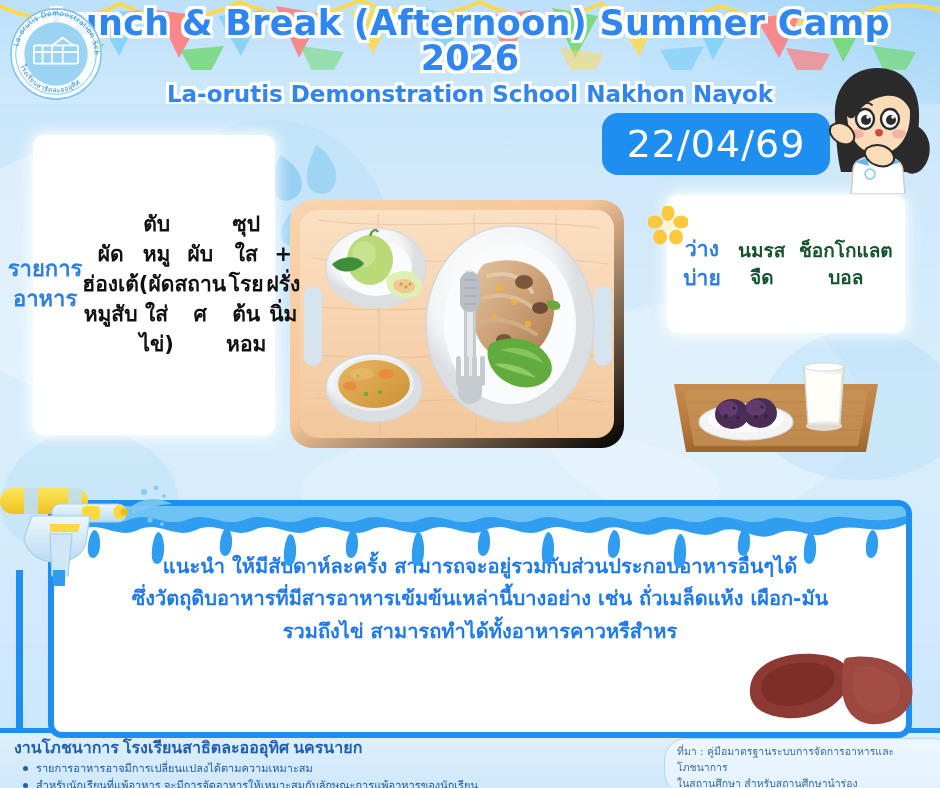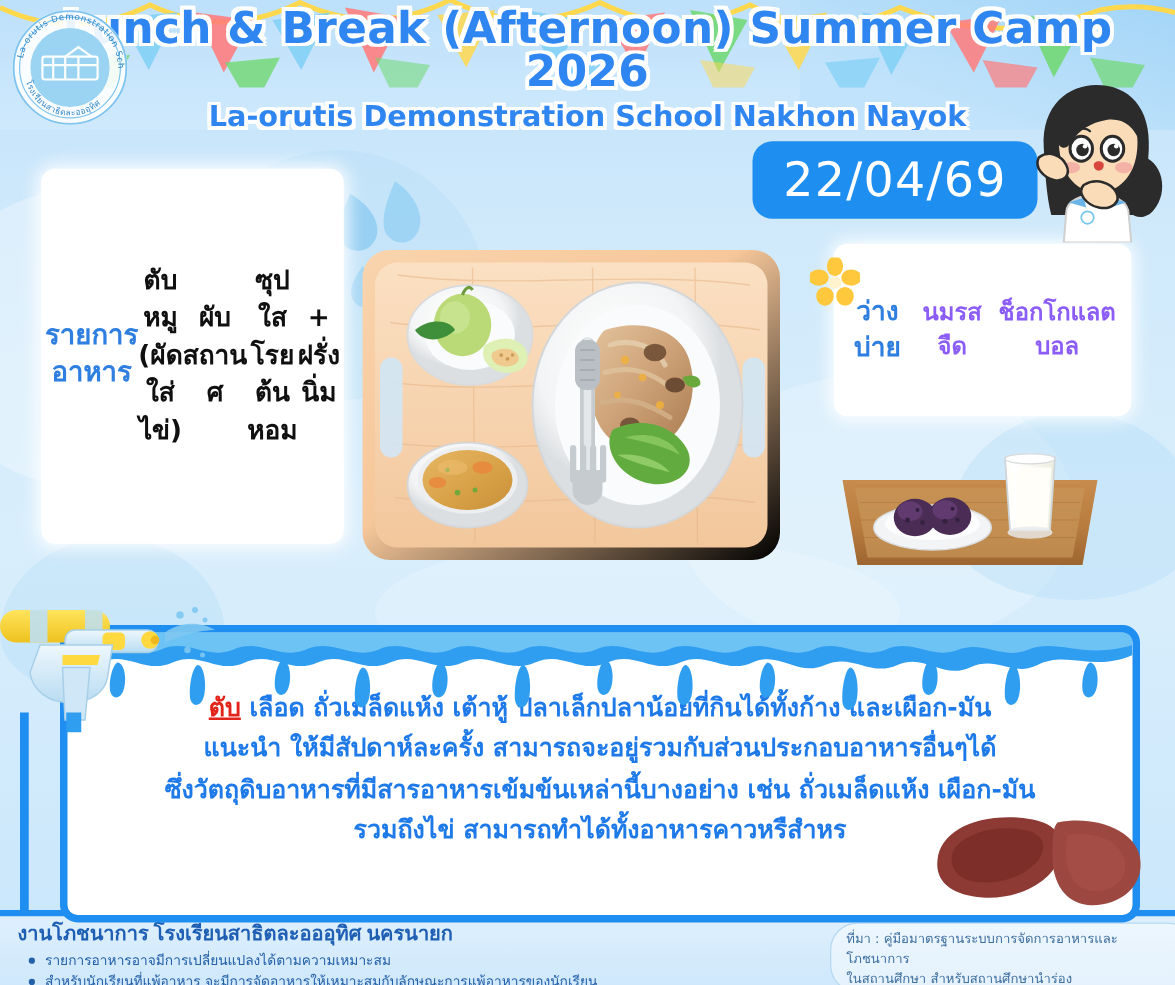--- a/index.html
+++ b/index.html
@@ -91,21 +91,21 @@
     background:#ffffff;border-radius:6px;z-index:5;
     box-shadow:0 0 0 5px #fff, 0 0 14px 8px rgba(255,255,255,.92);
     display:flex;flex-direction:row;align-items:center;justify-content:center;
     text-align:center;
   }
   .snack-title{
     font-size:21px;font-weight:bold;color:#2f7fe0;
     font-family:"DejaVu Sans","Liberation Sans",sans-serif;line-height:1.4;
   }
   .snack-line{
-    font-size:19px;font-weight:bold;color:#8b5cf6;
+    font-size:19px;font-weight:bold;color:#14532d;
     font-family:"DejaVu Sans","Liberation Sans",sans-serif;line-height:1.42;
   }
   .flower{position:absolute;left:648px;top:206px;width:40px;height:40px;z-index:6;}
 
   
   .tray{position:absolute;left:288px;top:198px;width:338px;height:252px;z-index:4;}
   
   .tray2{position:absolute;left:668px;top:360px;width:216px;height:98px;z-index:4;}
 
   
@@ -271,20 +271,21 @@
     <path d="M60 70 C60 66 68 66 68 70 C68 76 60 76 60 70Z" fill="#d8453c"></path>
 
     <path d="M44 44 C48 40 54 40 57 43" stroke="#2b2b2b" stroke-width="1.8" fill="none" stroke-linecap="round"></path>
 
     <path d="M16 64 C24 58 34 62 38 70 C42 78 36 84 28 82 C20 80 12 72 16 64Z" fill="#fbdcb9" stroke="#2b2b2b" stroke-width="2"></path>
     <path d="M52 86 C62 80 74 84 78 92 C82 100 74 106 64 104 C54 102 46 92 52 86Z" fill="#fbdcb9" stroke="#2b2b2b" stroke-width="2"></path>
   </svg>
 
   <div class="menu-card">
     <div class="menu-title">รายการอาหาร</div>
+    <div class="menu-line">ผัดฮ่องเต้หมูสับ</div>
     <div class="menu-line">ตับหมู (ผัดใส่ไข่)</div>
     <div class="menu-line">ผับสถานศ</div>
     <div class="menu-line">ซุปใสโรยต้นหอม</div>
     <div class="menu-line">+ ฝรั่งนิ่ม</div>
   </div>
 
   <svg class="tray" viewBox="0 0 338 252">
     <defs>
       <linearGradient id="wood" x1="0" y1="0" x2="1" y2="1">
         <stop offset="0%" stop-color="#f9d4ad"></stop>
@@ -486,23 +487,20 @@
         <path d="M494 30 C500 30 502 50 498 58 C495 64 489 63 488 56 C487 46 490 32 494 30Z"></path>
         <path d="M560 28 C566 28 568 44 564 52 C561 58 555 57 554 50 C553 42 556 30 560 28Z"></path>
         <path d="M626 32 C632 32 634 54 630 62 C627 68 621 67 620 60 C619 50 622 34 626 32Z"></path>
         <path d="M690 26 C696 26 698 42 694 50 C691 56 685 55 684 48 C683 40 686 28 690 26Z"></path>
         <path d="M756 30 C762 30 764 50 760 58 C757 64 751 63 750 56 C749 46 752 32 756 30Z"></path>
         <path d="M818 28 C824 28 826 44 822 52 C819 58 813 57 812 50 C811 42 814 30 818 28Z"></path>
       </g>
     </svg>
 
     <div class="info-inner">
-      <div class="info-line">
-        <span class="kw">ตับ</span><span> เลือด ถั่วเมล็ดแห้ง เต้าหู้ ปลาเล็กปลาน้อยที่กินได้ทั้งก้าง และเผือก-มัน</span>
-      </div>
       <div class="info-line">แนะนำ ให้มีสัปดาห์ละครั้ง สามารถจะอยู่รวมกับส่วนประกอบอาหารอื่นๆได้</div>
       <div class="info-line">ซึ่งวัตถุดิบอาหารที่มีสารอาหารเข้มข้นเหล่านี้บางอย่าง เช่น ถั่วเมล็ดแห้ง เผือก-มัน</div>
       <div class="info-line">รวมถึงไข่ สามารถทำได้ทั้งอาหารคาวหรืสำหร</div>
     </div>
   </div>
 
   <svg class="liver" viewBox="0 0 178 92">
     <path d="M8 52 C10 30 36 16 72 18 C100 20 110 30 106 48 C102 68 74 84 44 82 C20 80 6 70 8 52Z" fill="#8e3a34"></path>
     <path d="M22 42 C34 28 58 24 78 28 C92 31 96 40 90 50 C80 66 52 74 32 68 C20 64 16 52 22 42Z" fill="#7a2d28" opacity=".85"></path>
     <path d="M104 22 C134 16 166 28 170 50 C174 74 152 90 128 88 C110 86 100 70 100 50 C100 36 100 26 104 22Z" fill="#9c4740"></path>

